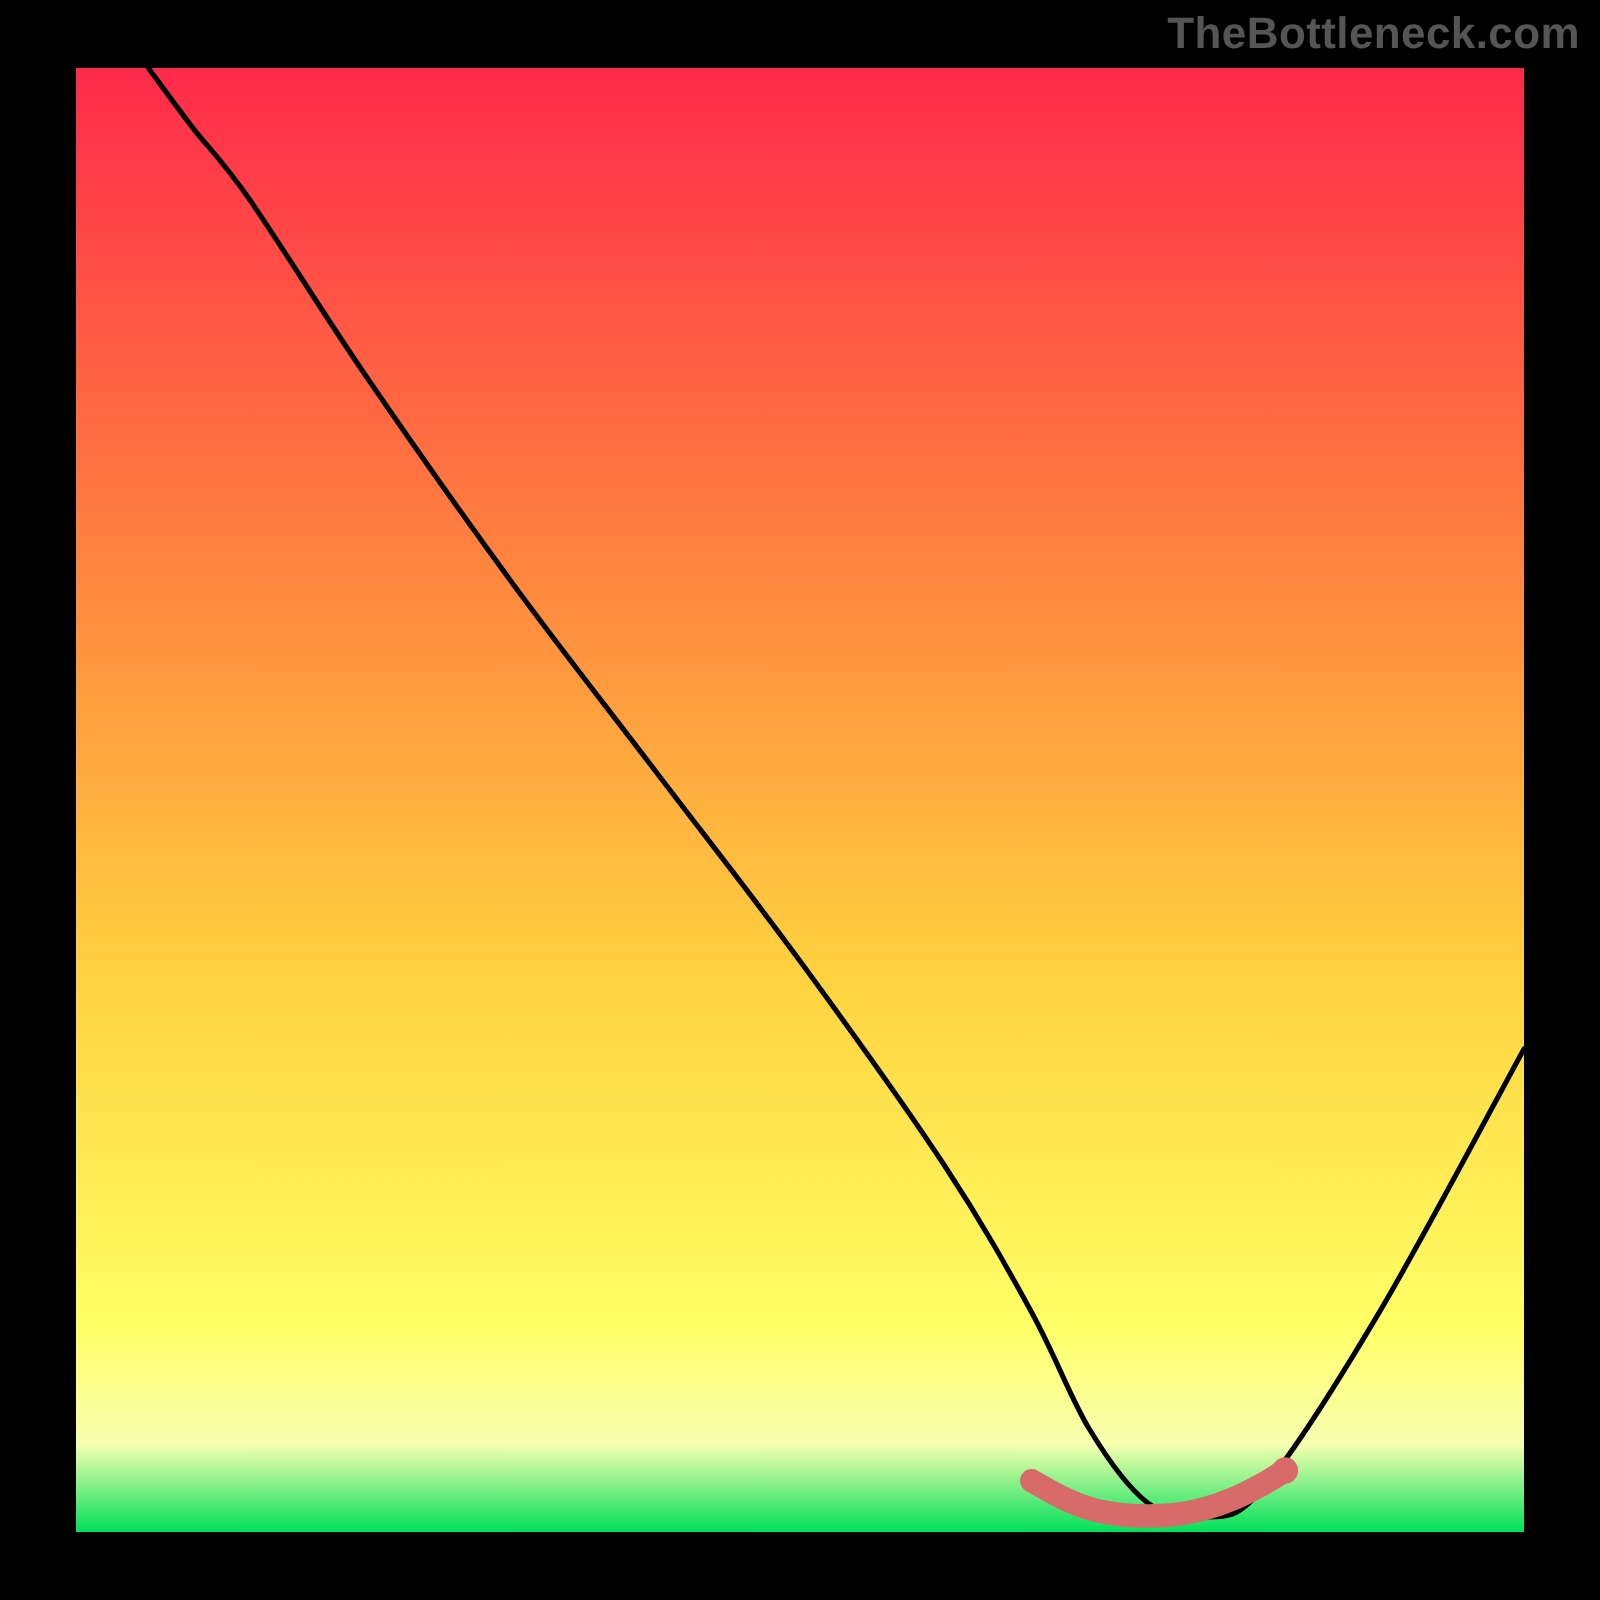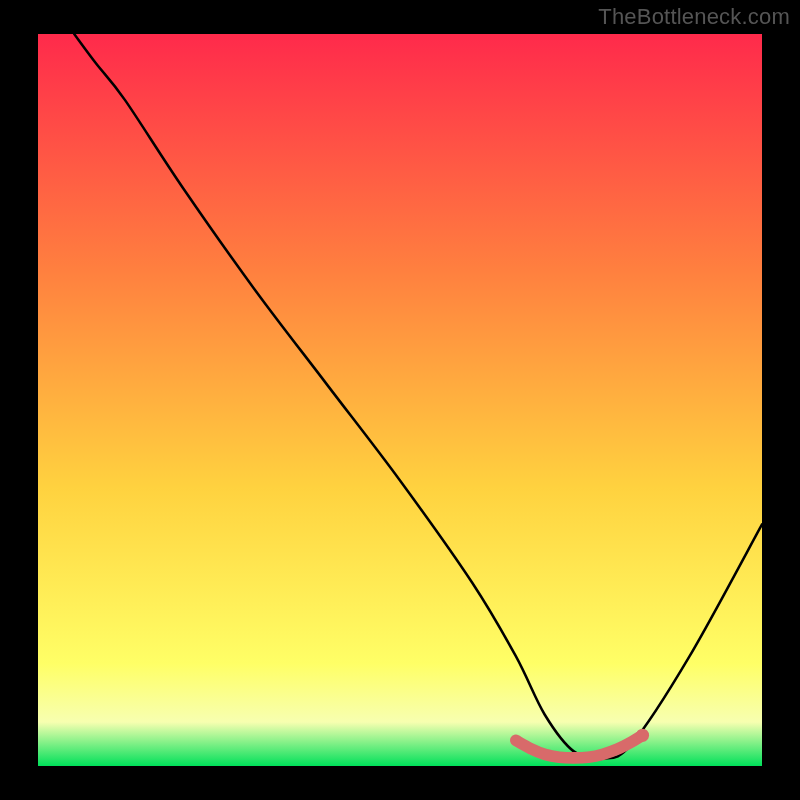--- a/index.html
+++ b/index.html
@@ -16,21 +16,21 @@
     height: 800px;
     background: #000000;
   }
   .watermark {
     position: absolute;
     top: 4px;
     right: 10px;
     color: #555555;
     font-family: Arial, Helvetica, sans-serif;
     font-size: 22px;
-    font-weight: normal;
+    font-weight: bold;
     letter-spacing: 0.2px;
     z-index: 10;
   }
   svg.plot {
     position: absolute;
     left: 38px;
     top: 34px;
     width: 724px;
     height: 732px;
     display: block;

